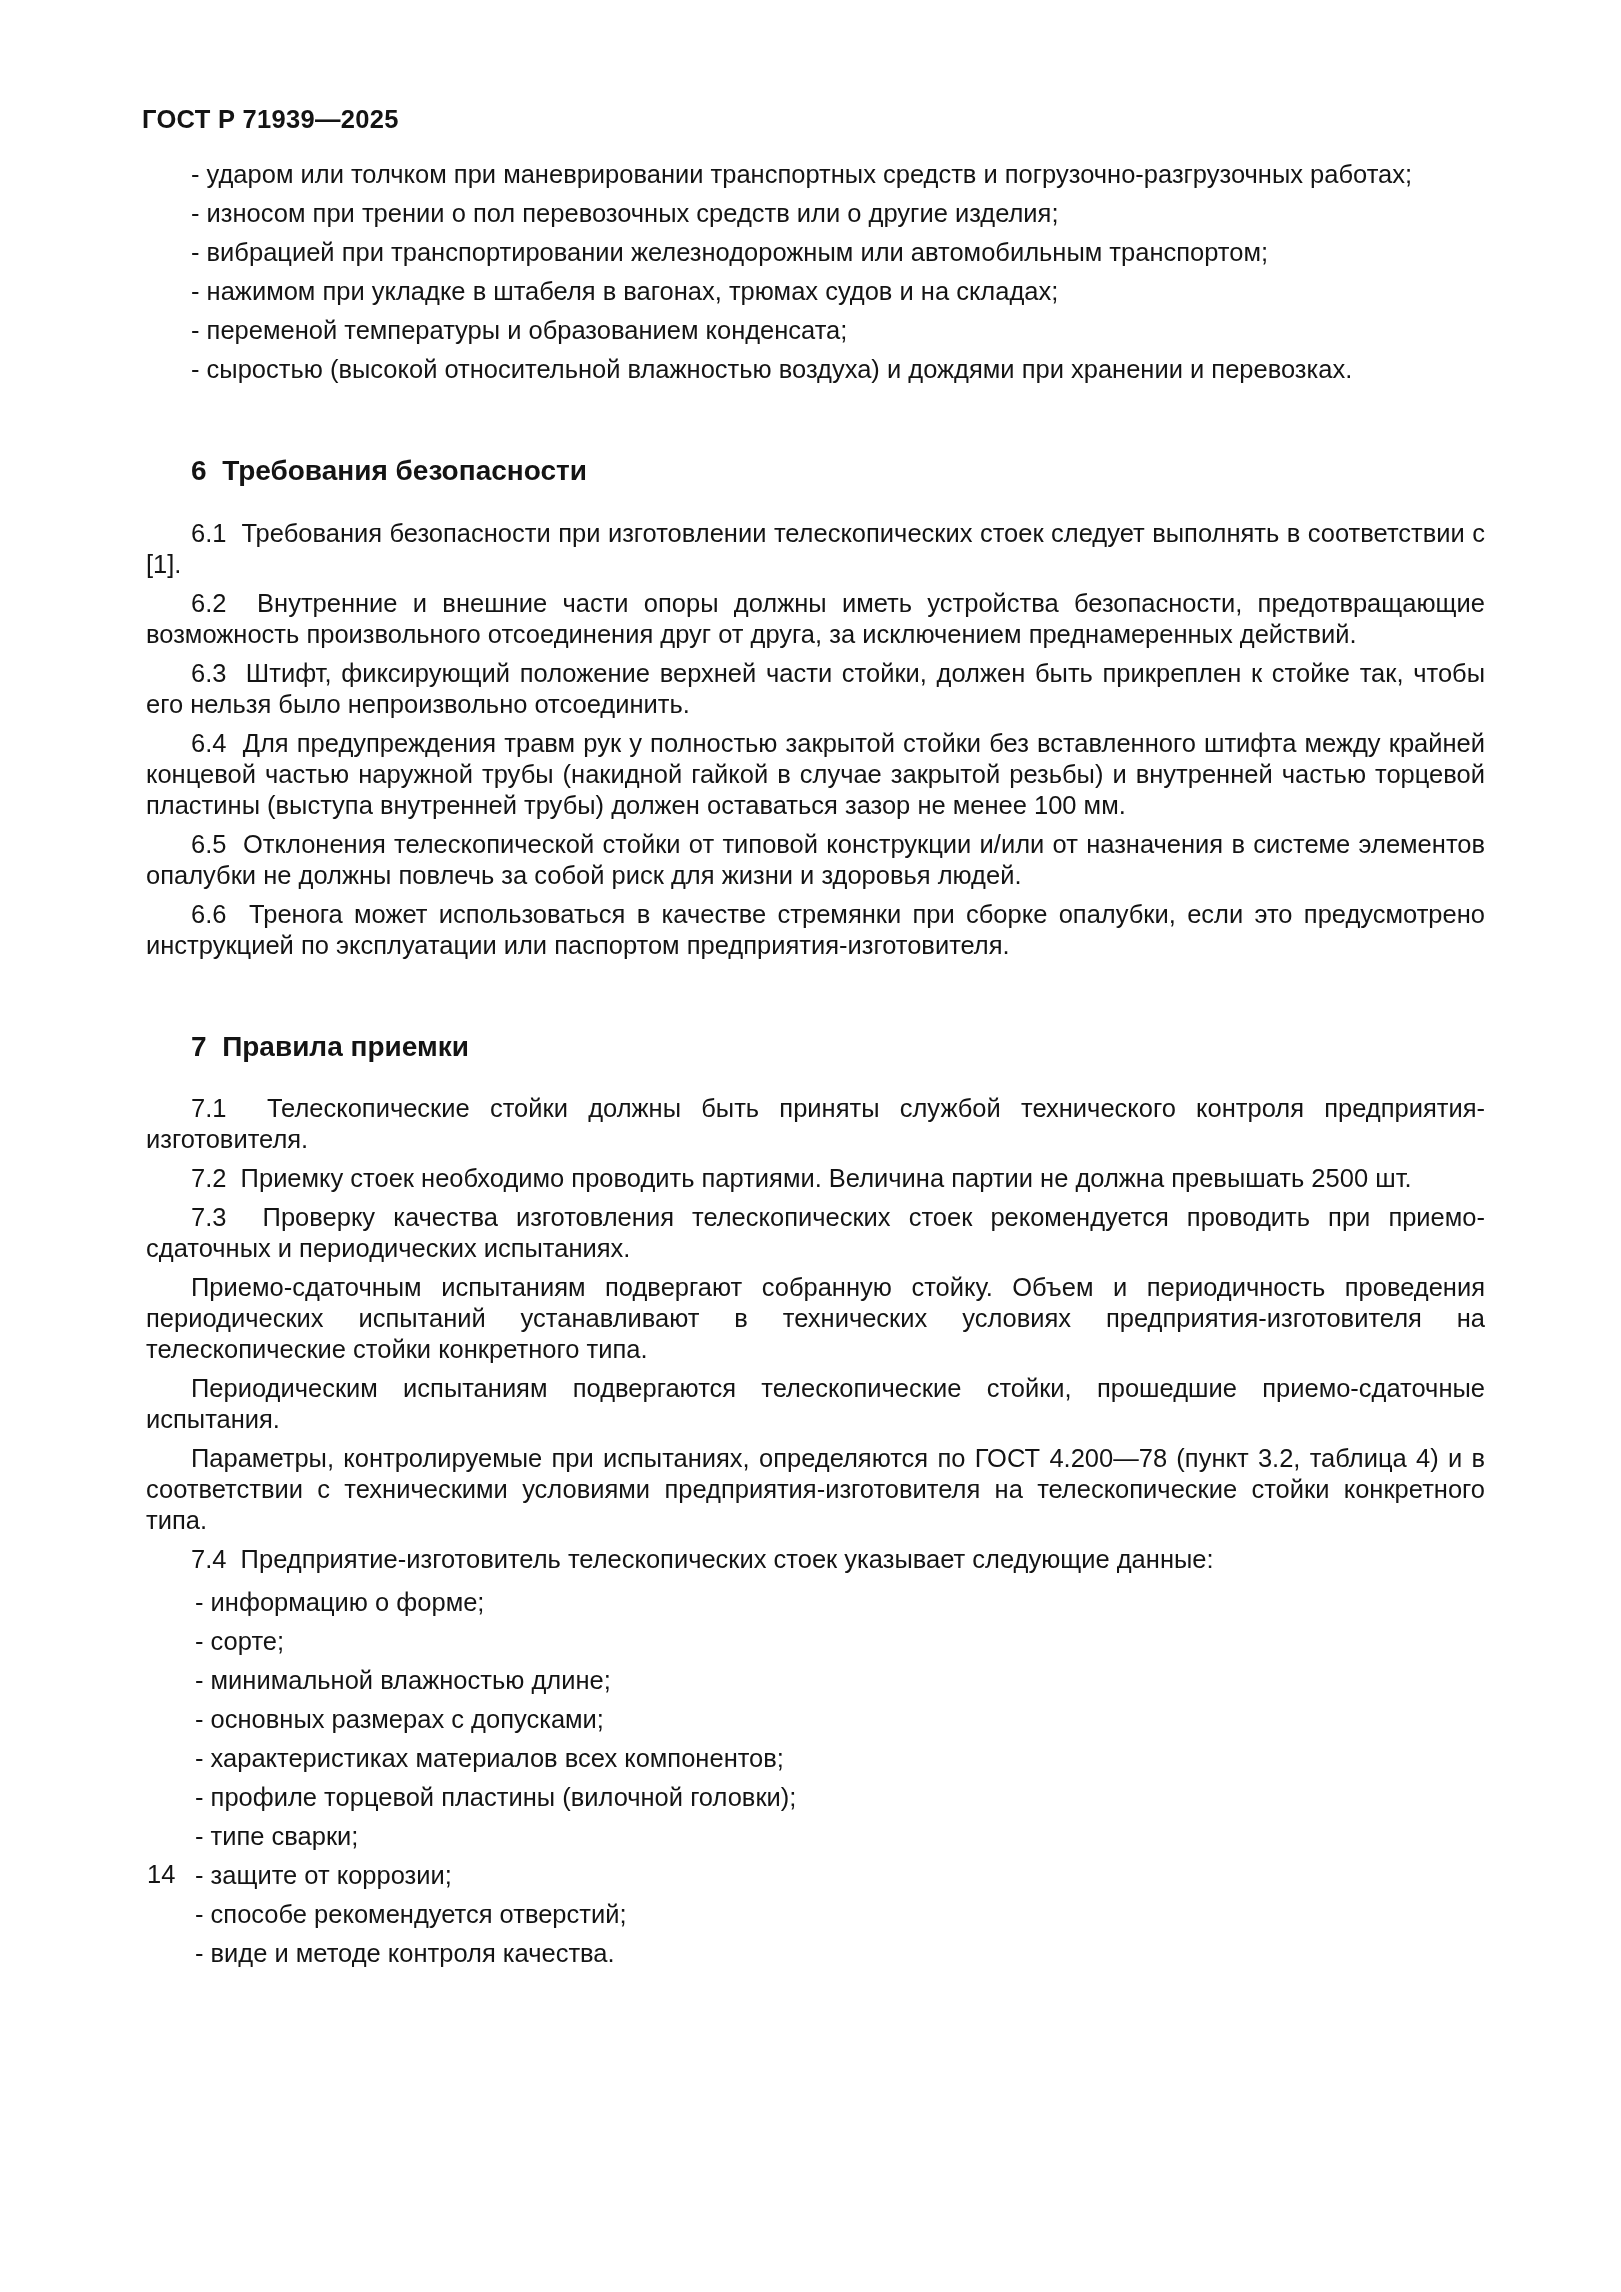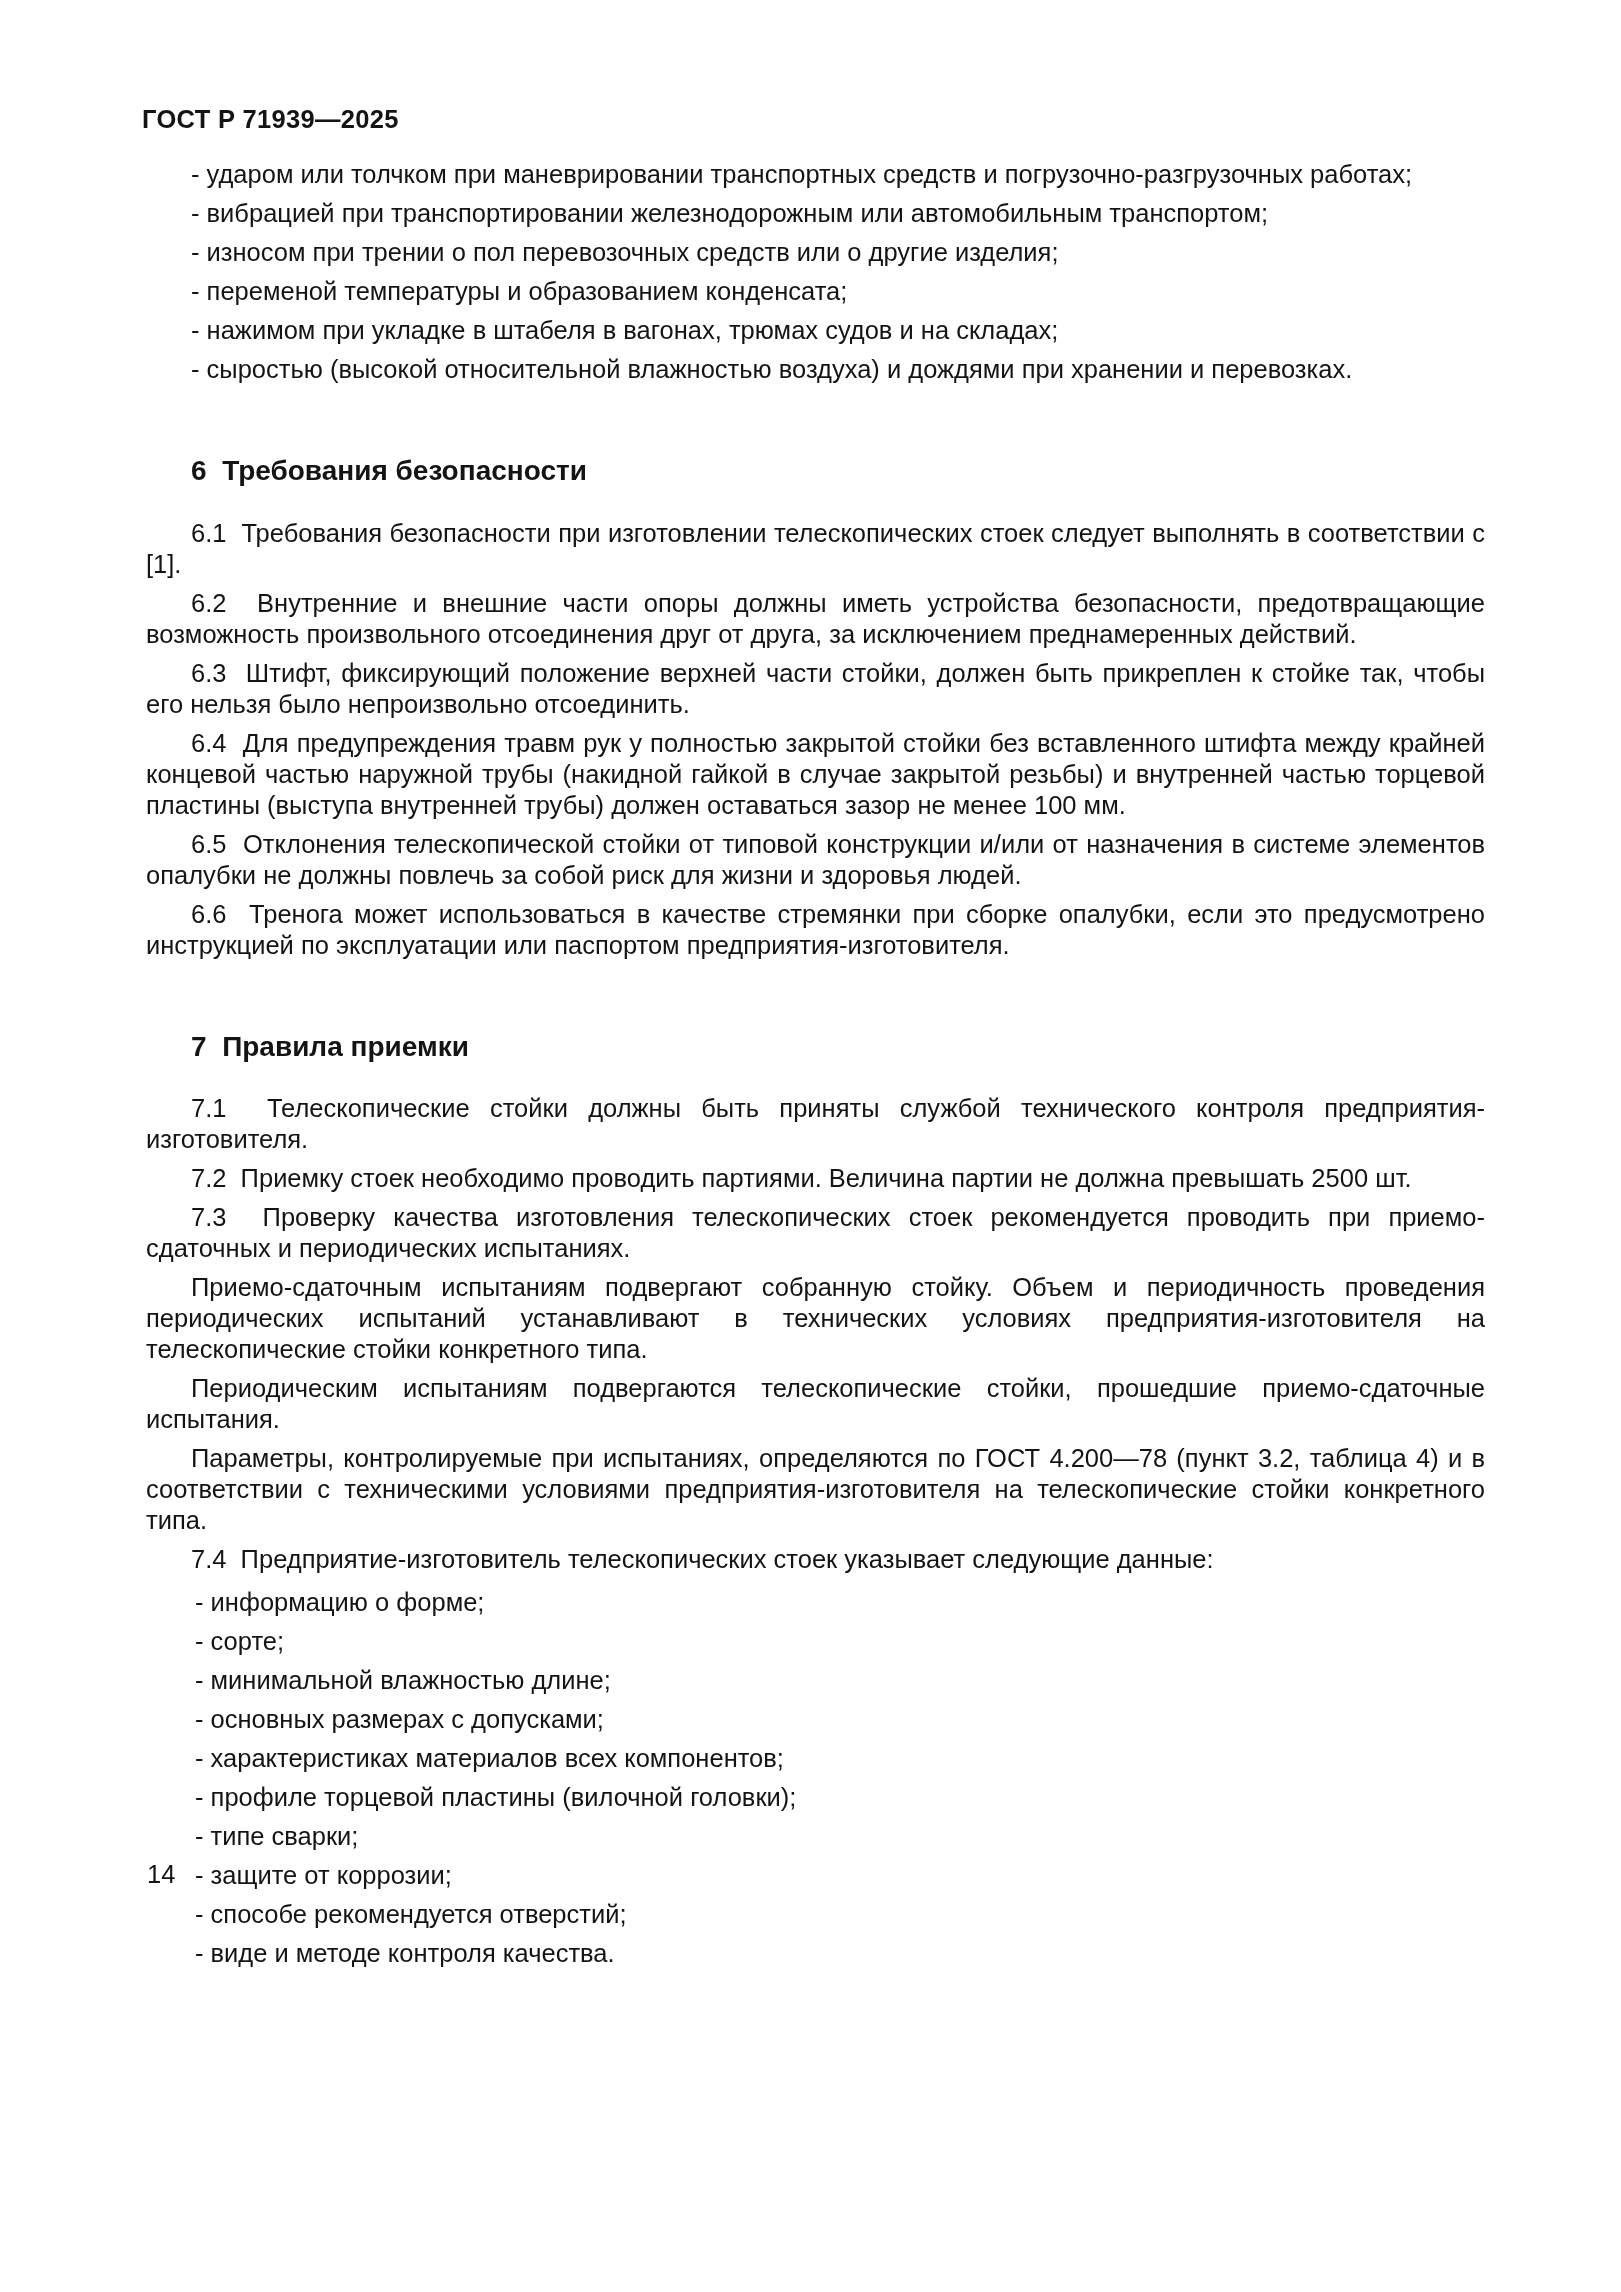--- a/index.html
+++ b/index.html
@@ -60,24 +60,24 @@
 <div class="page">
 
   <header class="doc-header">
     <span>ГОСТ Р 71939—2025</span>
   </header>
 
   <main class="doc-body">
 
     <section>
       <p class="para">- ударом или толчком при маневрировании транспортных средств и погрузочно-разгрузочных работах;</p>
+      <p class="para">- износом при трении о пол перевозочных средств или о другие изделия;</p>
       <p class="para">- вибрацией при транспортировании железнодорожным или автомобильным транспортом;</p>
-      <p class="para">- износом при трении о пол перевозочных средств или о другие изделия;</p>
+      <p class="para">- нажимом при укладке в штабеля в вагонах, трюмах судов и на складах;</p>
       <p class="para">- переменой температуры и образованием конденсата;</p>
-      <p class="para">- нажимом при укладке в штабеля в вагонах, трюмах судов и на складах;</p>
       <p class="para">- сыростью (высокой относительной влажностью воздуха) и дождями при хранении и перевозках.</p>
     </section>
 
     <section>
       <h2 class="heading">6&nbsp; Требования безопасности</h2>
       <p class="para">6.1&nbsp; Требования безопасности при изготовлении телескопических стоек следует выполнять в соответствии с [1].</p>
       <p class="para">6.2&nbsp; Внутренние и внешние части опоры должны иметь устройства безопасности, предотвращающие возможность произвольного отсоединения друг от друга, за исключением преднамеренных действий.</p>
       <p class="para">6.3&nbsp; Штифт, фиксирующий положение верхней части стойки, должен быть прикреплен к стойке так, чтобы его нельзя было непроизвольно отсоединить.</p>
       <p class="para">6.4&nbsp; Для предупреждения травм рук у полностью закрытой стойки без вставленного штифта между крайней концевой частью наружной трубы (накидной гайкой в случае закрытой резьбы) и внутренней частью торцевой пластины (выступа внутренней трубы) должен оставаться зазор не менее 100 мм.</p>
       <p class="para">6.5&nbsp; Отклонения телескопической стойки от типовой конструкции и/или от назначения в системе элементов опалубки не должны повлечь за собой риск для жизни и здоровья людей.</p>

